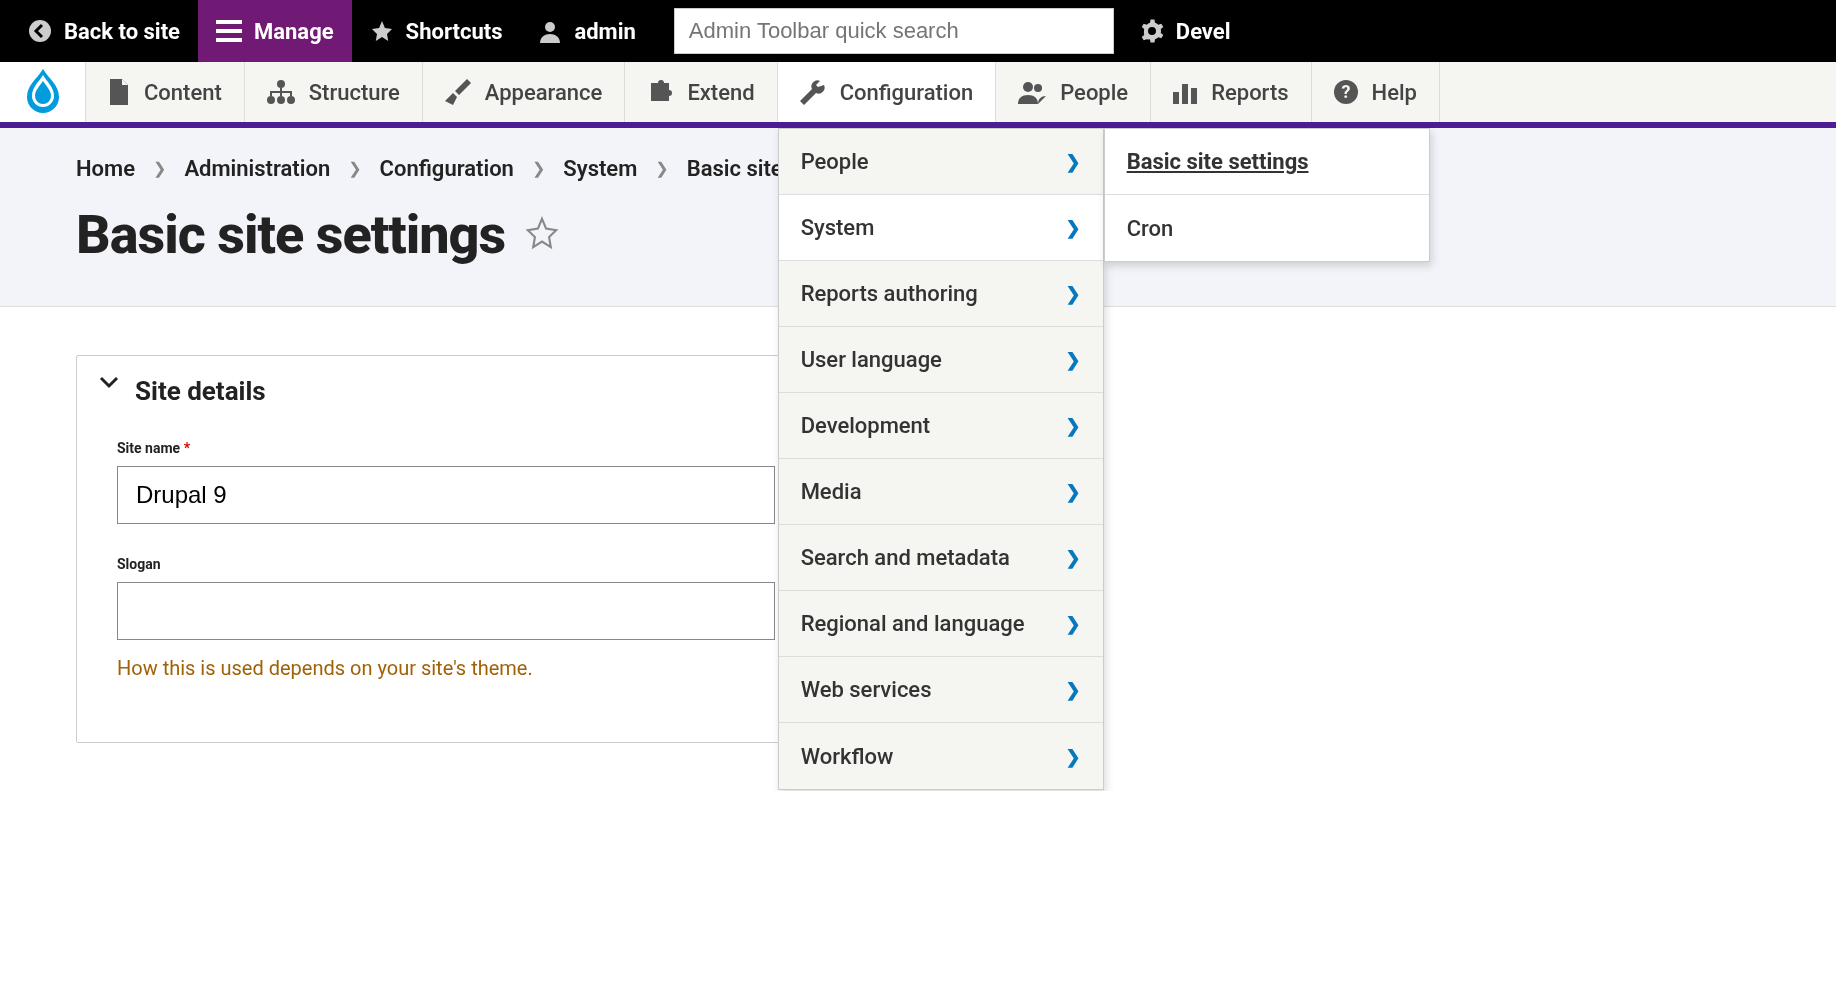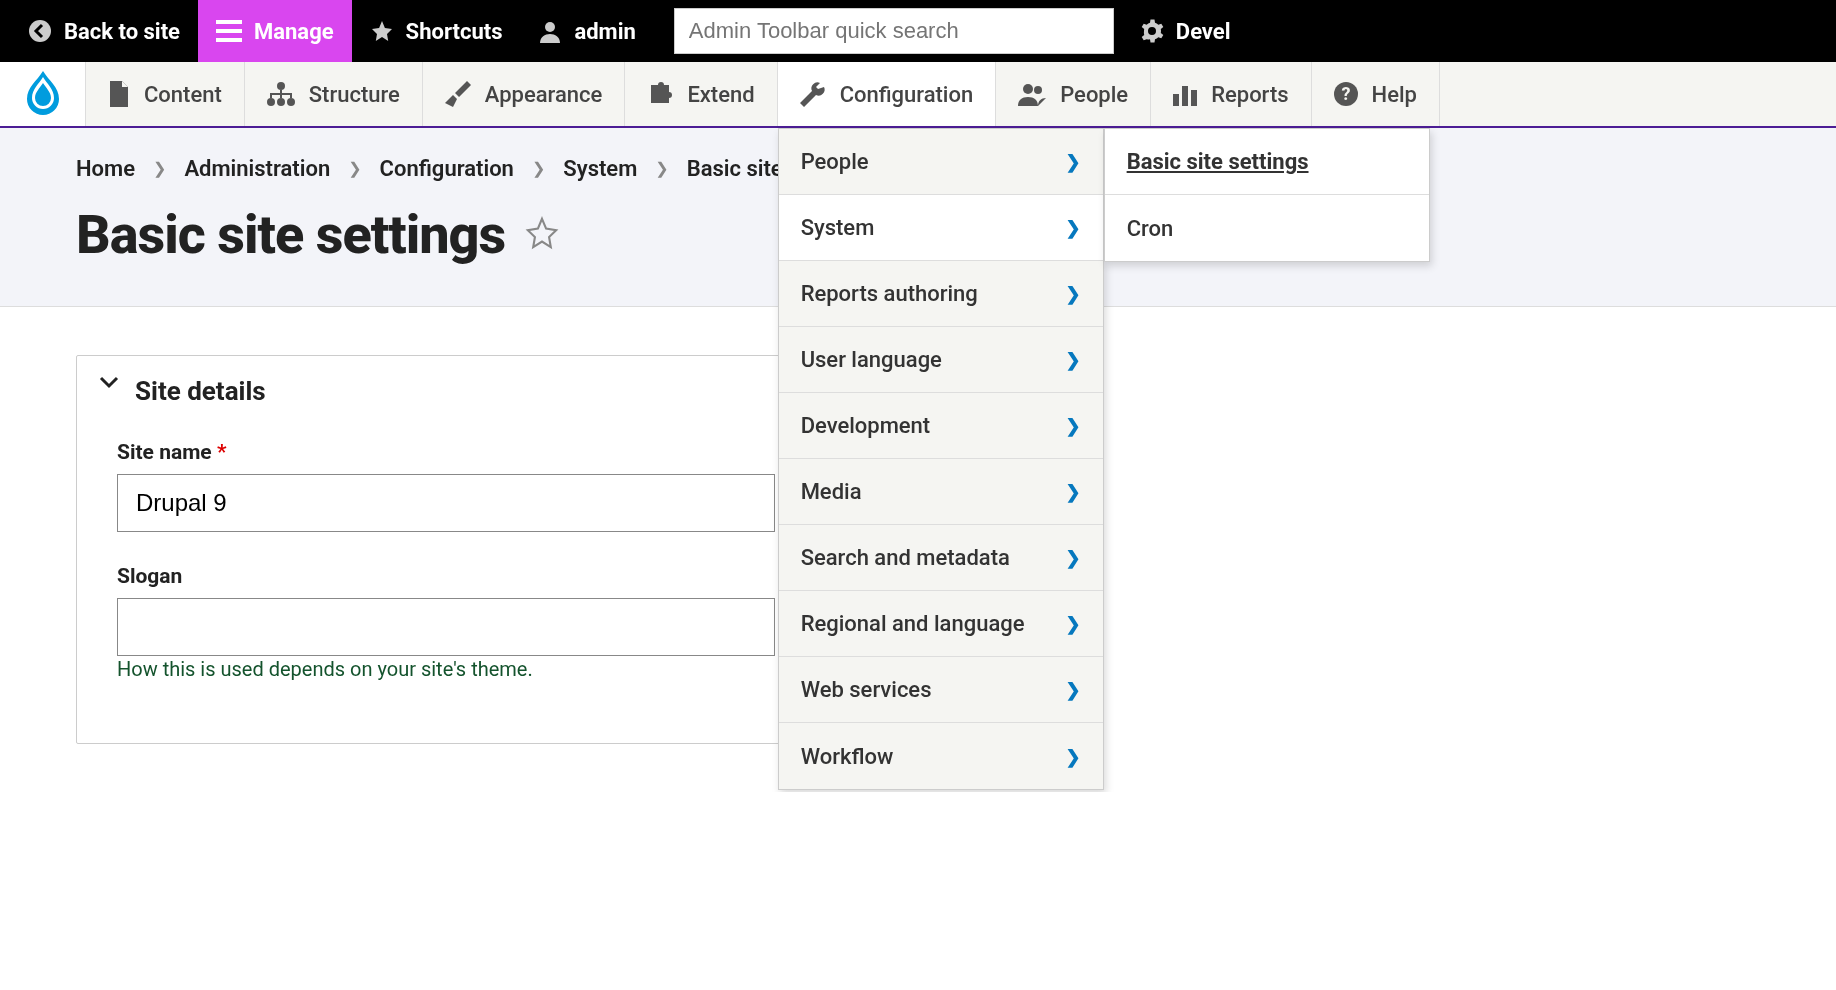--- a/index.html
+++ b/index.html
@@ -17,40 +17,40 @@
   display: flex;
   align-items: center;
   padding: 0 18px;
   height: 100%;
   color: #fff;
   font-weight: 700;
   font-size: 22px;
   cursor: pointer;
   gap: 12px;
 }
-.toolbar-top-item.active { background: #d946ef; }
+.toolbar-top-item.active { background: #701a75; }
 .toolbar-top .search-box {
   margin-left: 12px;
 }
 .toolbar-top input {
   height: 46px;
   width: 440px;
   padding: 7px 14px;
   font-size: 22px;
   border: 1px solid #ccc;
   background: #fff;
   color: #555;
 }
 
 
 .toolbar-admin {
   display: flex;
   align-items: stretch;
   height: 66px;
-  border-bottom: 2px solid #4c1d95;
+  border-bottom: 6px solid #4c1d95;
   background: #f5f5f2;
   position: relative;
 }
 .toolbar-admin .logo {
   width: 86px;
   display: flex;
   align-items: center;
   justify-content: center;
   border-right: 1px solid #ddd;
   background: #fff;
@@ -153,37 +153,37 @@
   padding: 20px 22px;
   font-size: 26px;
   font-weight: 700;
   cursor: pointer;
 }
 .details-body {
   padding: 14px 40px 30px;
 }
 .form-item { margin-bottom: 32px; }
 .form-label {
-  font-size: 21px;
+  font-size: 14px;
   font-weight: 700;
   margin-bottom: 10px;
   display: block;
 }
 .required { color: #d00; }
 .form-input {
   width: 100%;
   height: 58px;
   border: 1px solid #888;
   padding: 0 18px;
   font-size: 24px;
 }
 .form-desc {
   font-size: 20px;
-  color: #14532d;
-  margin-top: 1px;
+  color: #a16207;
+  margin-top: 16px;
 }
 
 .icon { display: inline-flex; }
 </style>
 </head>
 <body>
 
 <div class="toolbar-top">
   <div class="toolbar-top-item">
     <span class="icon">

